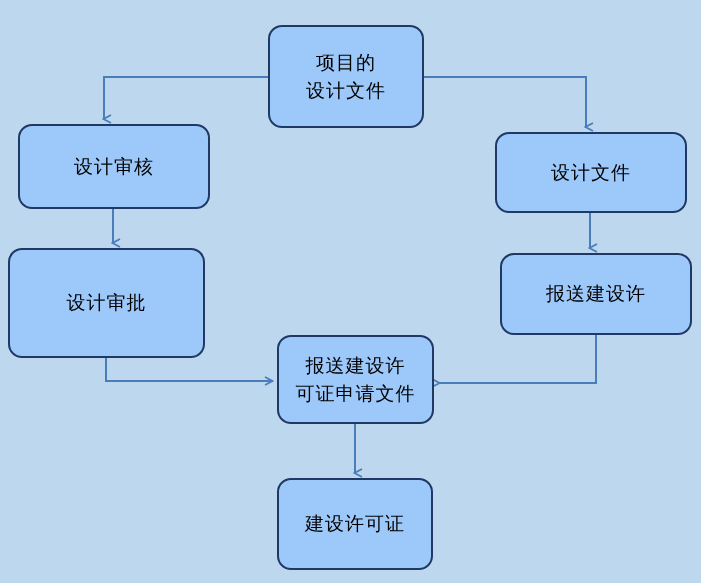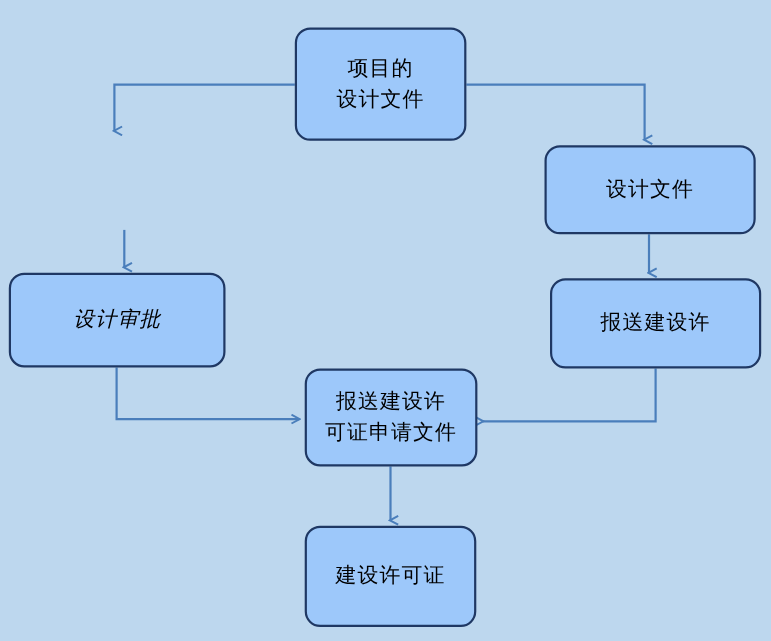--- a/index.html
+++ b/index.html
@@ -44,21 +44,21 @@
     font-weight: 400;
     z-index: 2;
   }
   .node .label {
     white-space: pre-line;
     padding: 0 6px;
   }
   
   #node-project-design-docs { left: 268px; top: 25px;  width: 156px; height: 103px; }
   #node-design-review       { left: 18px;  top: 124px; width: 192px; height: 85px;  }
-  #node-design-approval     { left: 8px;   top: 248px; width: 197px; height: 86px; font-style: italic;  }
+  #node-design-approval     { left: 8px;   top: 248px; width: 197px; height: 110px;  }
   #node-fire-approval       { left: 495px; top: 132px; width: 192px; height: 81px;  }
   #node-fire-approval-docs  { left: 500px; top: 253px; width: 192px; height: 82px;  }
   #node-submit-permit-app   { left: 277px; top: 335px; width: 157px; height: 89px;  }
   #node-construction-permit { left: 277px; top: 478px; width: 156px; height: 92px;  }
 </style>
 </head>
 <body>
 
 <div id="canvas">
 
@@ -88,20 +88,23 @@
     <path d="M596,335 L596,383 L439,383" fill="none" stroke="#4a7ebb" stroke-width="2" marker-end="url(#arrowhead-left)"></path>
 
     <path d="M355,424 L355,473" fill="none" stroke="#4a7ebb" stroke-width="2" marker-end="url(#arrowhead-down)"></path>
   </svg>
 
   <div class="node" id="node-project-design-docs">
     <span class="label">项目的
 设计文件</span>
   </div>
 
+  <div class="node" id="node-design-review">
+    <span class="label">设计审核</span>
+  </div>
 
   <div class="node" id="node-design-approval">
     <span class="label">设计审批</span>
   </div>
 
   <div class="node" id="node-fire-approval">
     <span class="label">设计文件</span>
   </div>
 
   <div class="node" id="node-fire-approval-docs">

